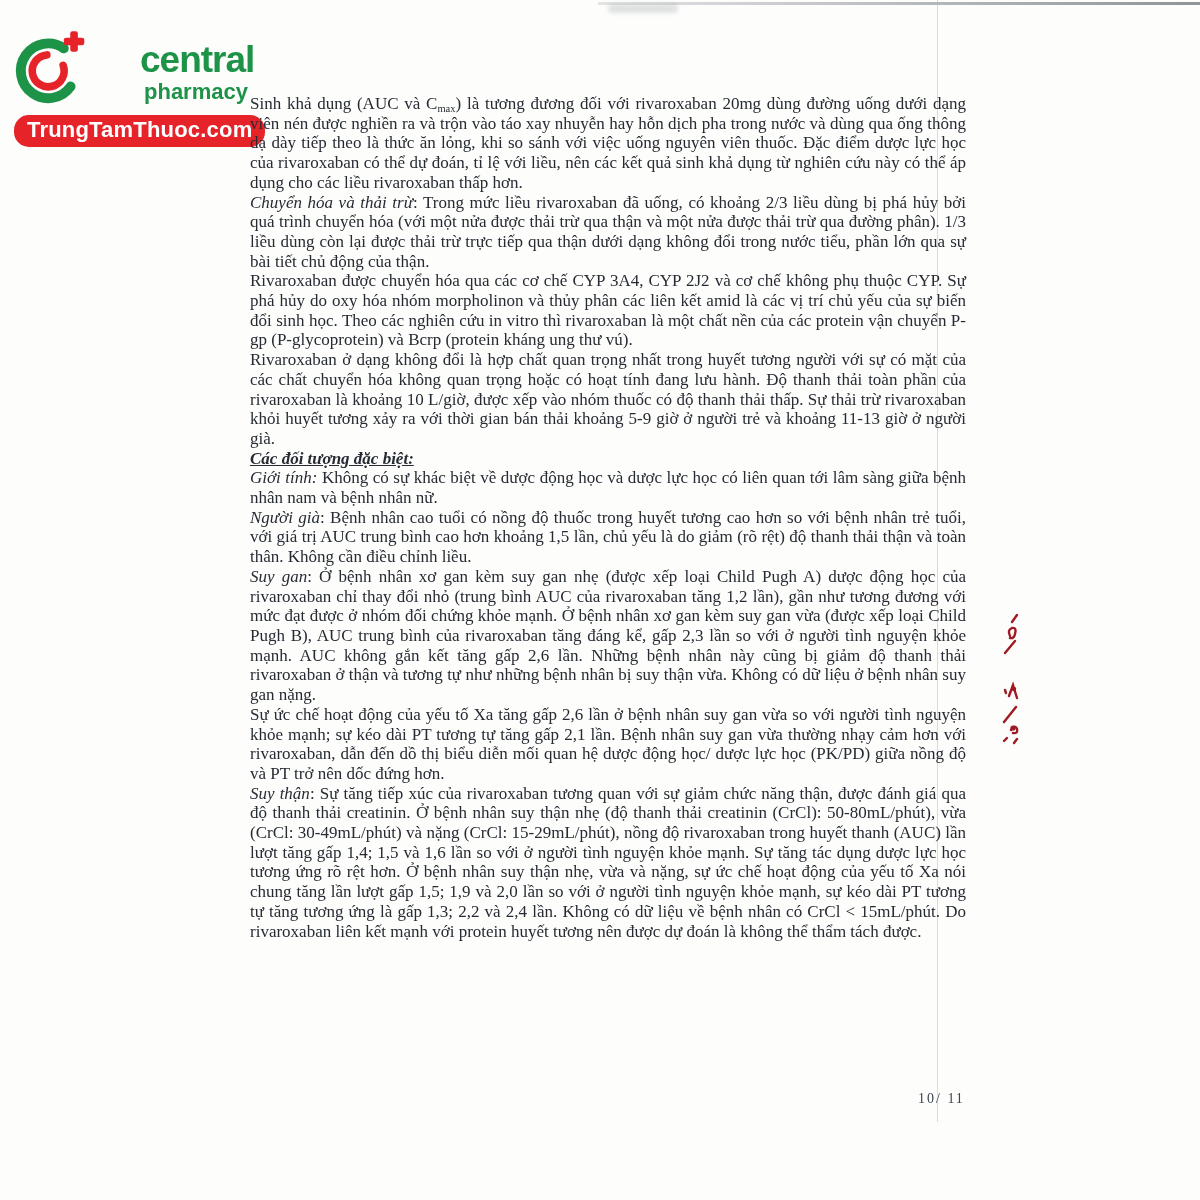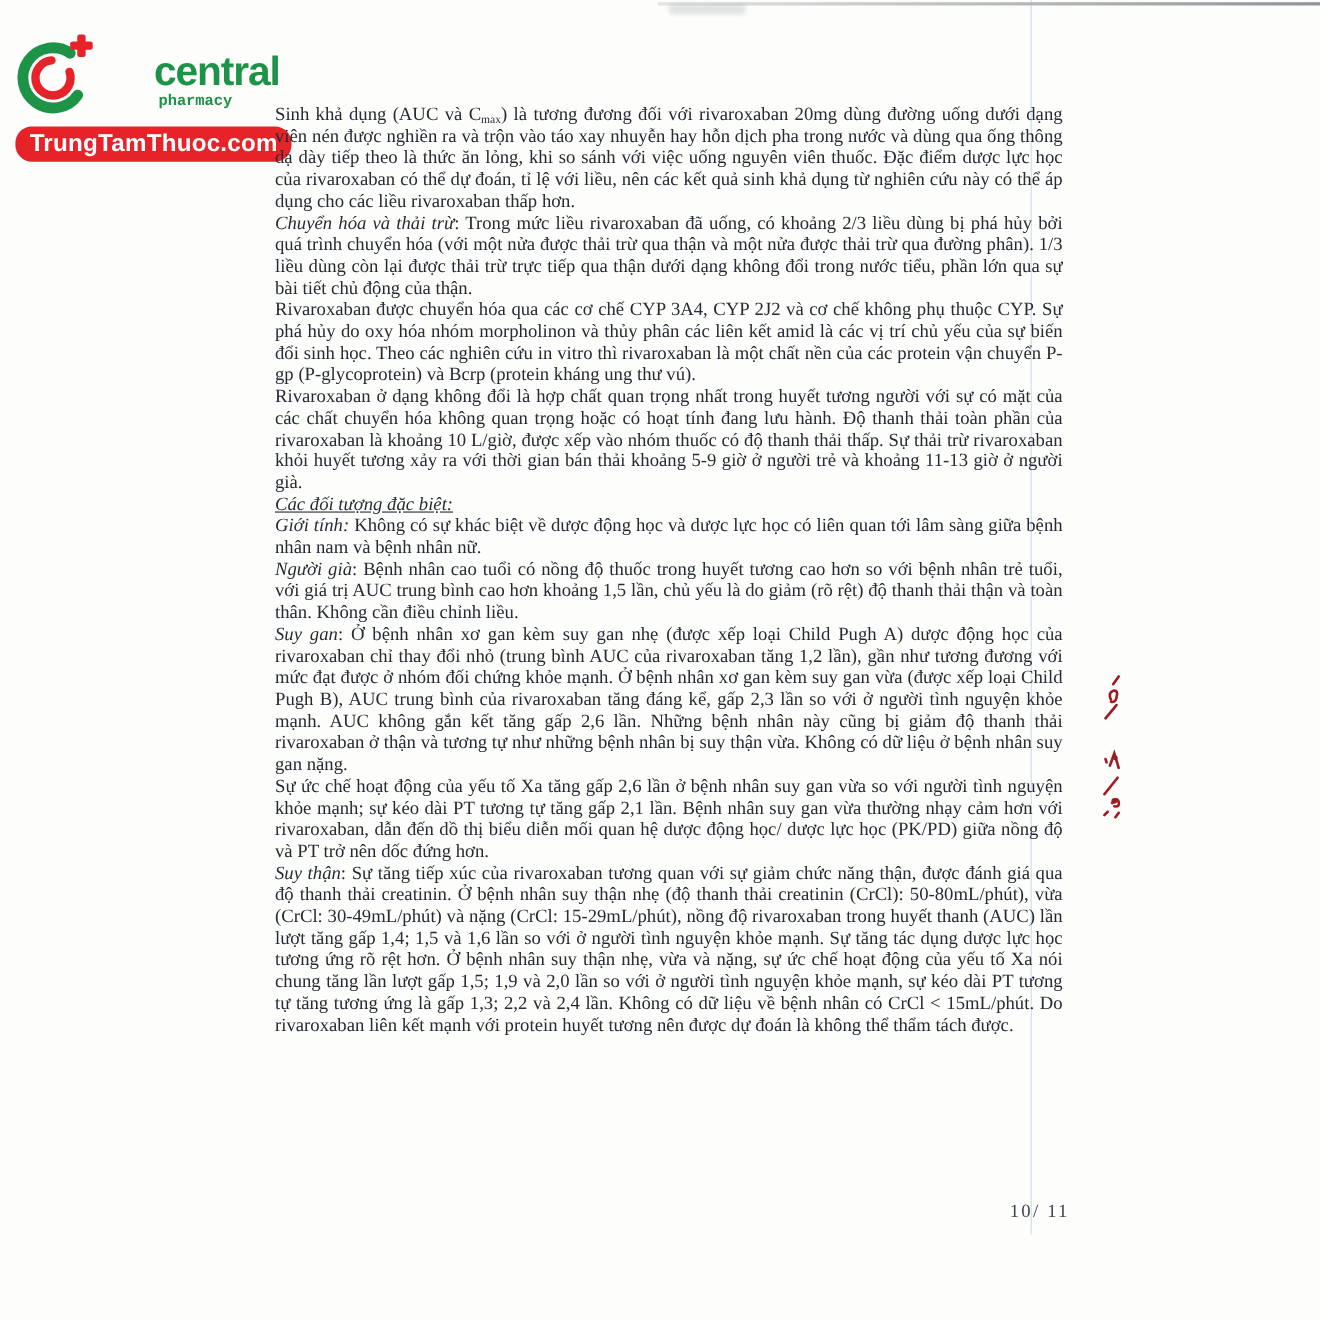--- a/index.html
+++ b/index.html
@@ -9,57 +9,57 @@
     font-family:"Liberation Serif", serif;
   }
   .scan-page{position:absolute;inset:0;background:#fdfdfc;}
 
   
   .logo{position:absolute;left:14px;top:28px;width:220px;}
   .logo-row{display:flex;align-items:center;gap:44px;}
   .logo-mark{width:76px;height:78px;flex:0 0 auto;}
   .logo-words{margin-left:6px;margin-top:14px;font-family:"Liberation Sans", sans-serif;}
   .logo-brand{font-size:37px;font-weight:bold;color:#1d9348;line-height:34px;letter-spacing:-1px;}
-  .logo-sub{font-size:14px;font-weight:bold;color:#1d9348;margin-left:4px;margin-top:2px;font-family:Liberation Mono, monospace;}
+  .logo-sub{font-size:22px;font-weight:bold;color:#1d9348;margin-left:4px;margin-top:2px;}
   .logo-banner{
     margin-top:9px;display:inline-block;background:#e62329;color:#ffffff;
     font-family:"Liberation Sans", sans-serif;font-weight:bold;font-size:22px;
     padding:2px 13px 4px 13px;border-radius:15px;letter-spacing:0.2px;
   }
 
   
   .doc{
     position:absolute;left:250px;top:94px;width:716px;
     font-size:17px;line-height:19.7px;color:#262b33;
     text-align:justify;z-index:2;
   }
   .doc p{margin:0;}
   .lbl{font-style:italic;}
-  .lbl-u{font-style:italic;text-decoration:underline;}
+  .lbl-u{font-style:italic;text-decoration:underline;font-weight:bold;}
   sub{font-size:0.62em;vertical-align:-0.25em;line-height:0;}
   .ital{}
 
   
   .fold-line{
     position:absolute;left:937px;top:0;width:1px;height:1122px;
     background:rgba(150,185,210,0.45);z-index:1;
   }
   .top-edge{
     position:absolute;left:598px;top:2px;width:602px;height:3px;
     background:linear-gradient(to right, rgba(110,116,124,0.18), rgba(85,92,100,0.65));
     z-index:1;
   }
   .top-smudge{
     position:absolute;left:608px;top:4px;width:70px;height:9px;
     background:rgba(120,128,136,0.22);filter:blur(2px);border-radius:4px;z-index:1;
   }
   .red-marks{position:absolute;left:1001px;top:610px;width:28px;height:150px;z-index:2;}
   .page-number{
     position:absolute;left:918px;top:1091px;z-index:2;
-    font-size:17px;color:#3c4450;letter-spacing:2px;
+    font-size:14px;color:#3c4450;letter-spacing:2px;
   }
 </style>
 </head>
 <body>
 
 <div class="scan-page">
 
   <div class="top-edge"></div>
   <div class="top-smudge"></div>
   <div class="fold-line"></div>

